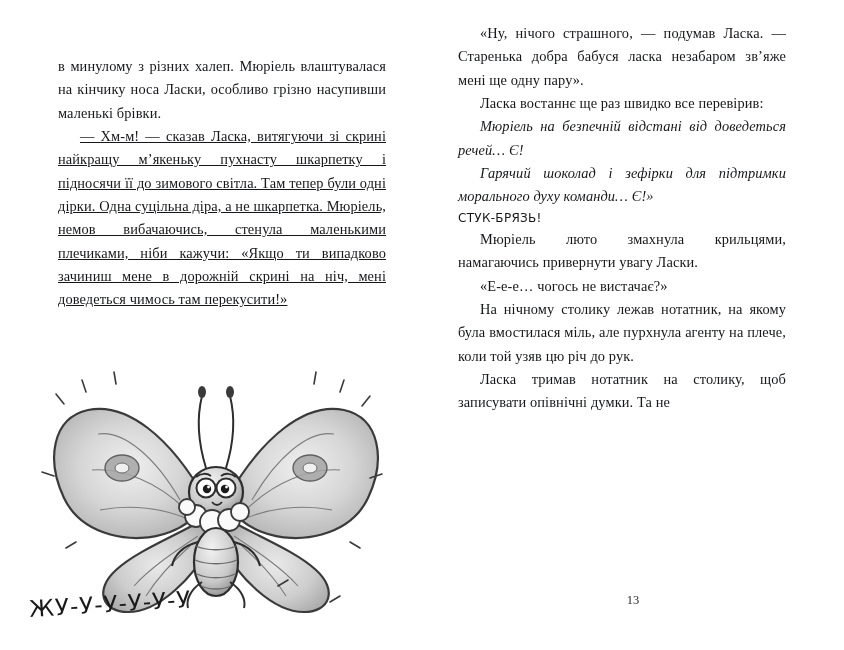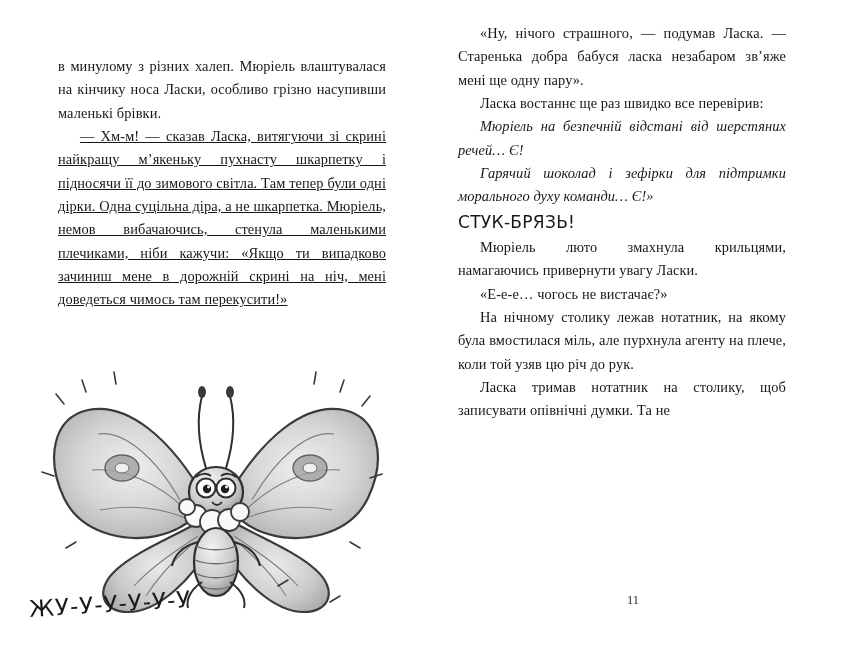--- a/index.html
+++ b/index.html
@@ -58,21 +58,21 @@
   }
   .text-block p.hang {
     text-indent: 22px;
     text-decoration: underline;
   }
   .italic {
     font-style: italic;
   }
   .shout {
     font-family: "DejaVu Sans", sans-serif;
-    font-size: 17px;
+    font-size: 12px;
     letter-spacing: 0.3px;
     font-style: normal;
   }
   .page-number {
     position: absolute;
     bottom: 42px;
     left: 0;
     width: 100%;
     text-align: center;
     font-family: "Liberation Serif", serif;
@@ -226,25 +226,25 @@
         </svg>
       </div>
 
       <div class="buzz-word">ЖУ-У-У-У-У-У</div>
     </div>
 
     <div class="page-right">
       <div class="text-block">
         <p>«Ну, нічого страшного, — подумав Ласка. — Старенька добра бабуся ласка незабаром зв’яже мені ще одну пару».</p>
         <p>Ласка востаннє ще раз швидко все перевірив:</p>
-        <p class="italic">Мюріель на безпечній відстані від шерстяних речей… Є!</p>
+        <p class="italic">Мюріель на безпечній відстані від доведеться речей… Є!</p>
         <p class="italic">Гарячий шоколад і зефірки для підтримки морального духу команди… Є!»</p>
         <p class="shout noindent">СТУК-БРЯЗЬ!</p>
         <p>Мюріель люто змахнула крильцями, намагаючись привернути увагу Ласки.</p>
         <p>«Е-е-е… чогось не вистачає?»</p>
         <p>На нічному столику лежав нотатник, на якому була вмостилася міль, але пурхнула агенту на плече, коли той узяв цю річ до рук.</p>
         <p>Ласка тримав нотатник на столику, щоб записувати опівнічні думки. Та не</p>
       </div>
-      <div class="page-number">11</div>
+      <div class="page-number">13</div>
     </div>
 
   </div>
 </div>
 
 </body></html>

